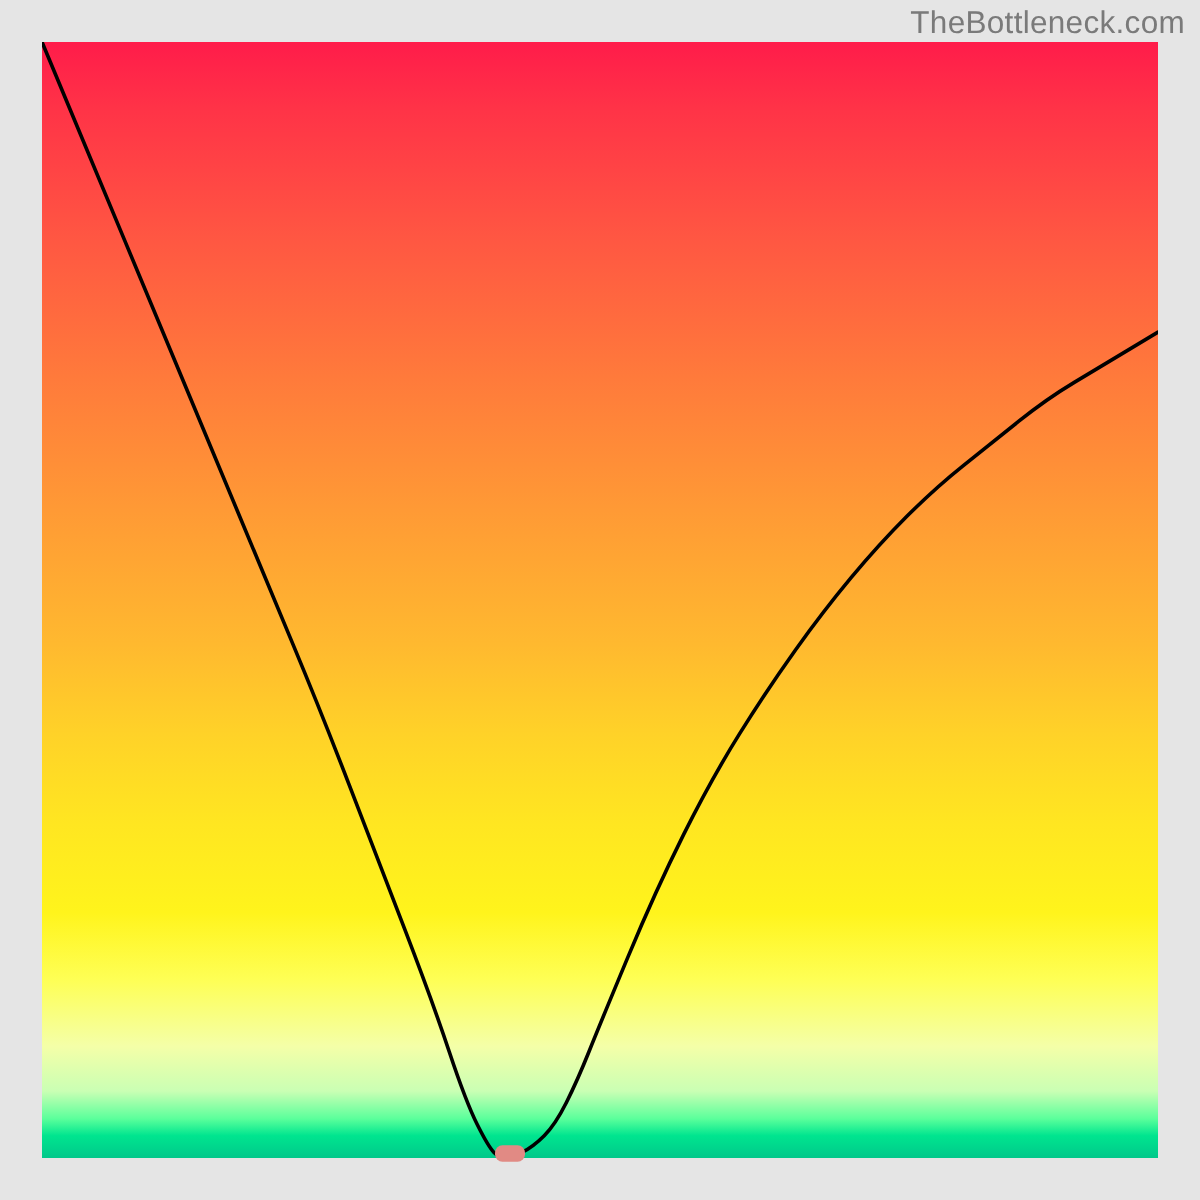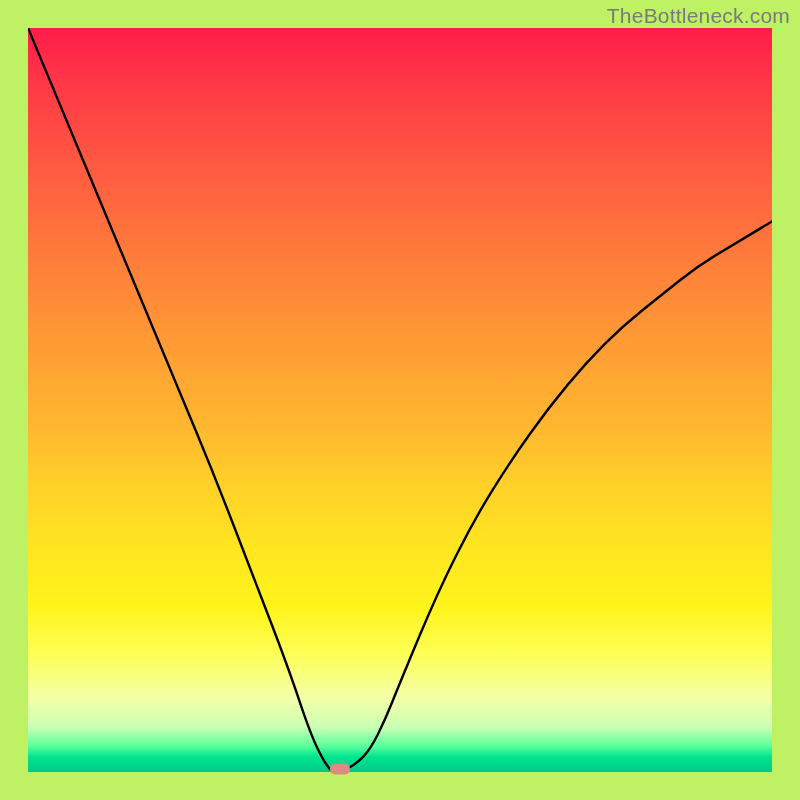--- a/index.html
+++ b/index.html
@@ -8,21 +8,21 @@
     width: 800px;
     height: 800px;
     overflow: hidden;
     background: #000;
     font-family: Arial, Helvetica, sans-serif;
   }
   .frame {
     position: relative;
     width: 800px;
     height: 800px;
-    background: #bef264;
+    background: #e5e5e5;
   }
   .watermark {
     position: absolute;
     top: 4px;
     right: 10px;
     color: #7a7a7a;
     font-size: 21px;
     font-weight: 500;
     letter-spacing: 0.2px;
     z-index: 50;

